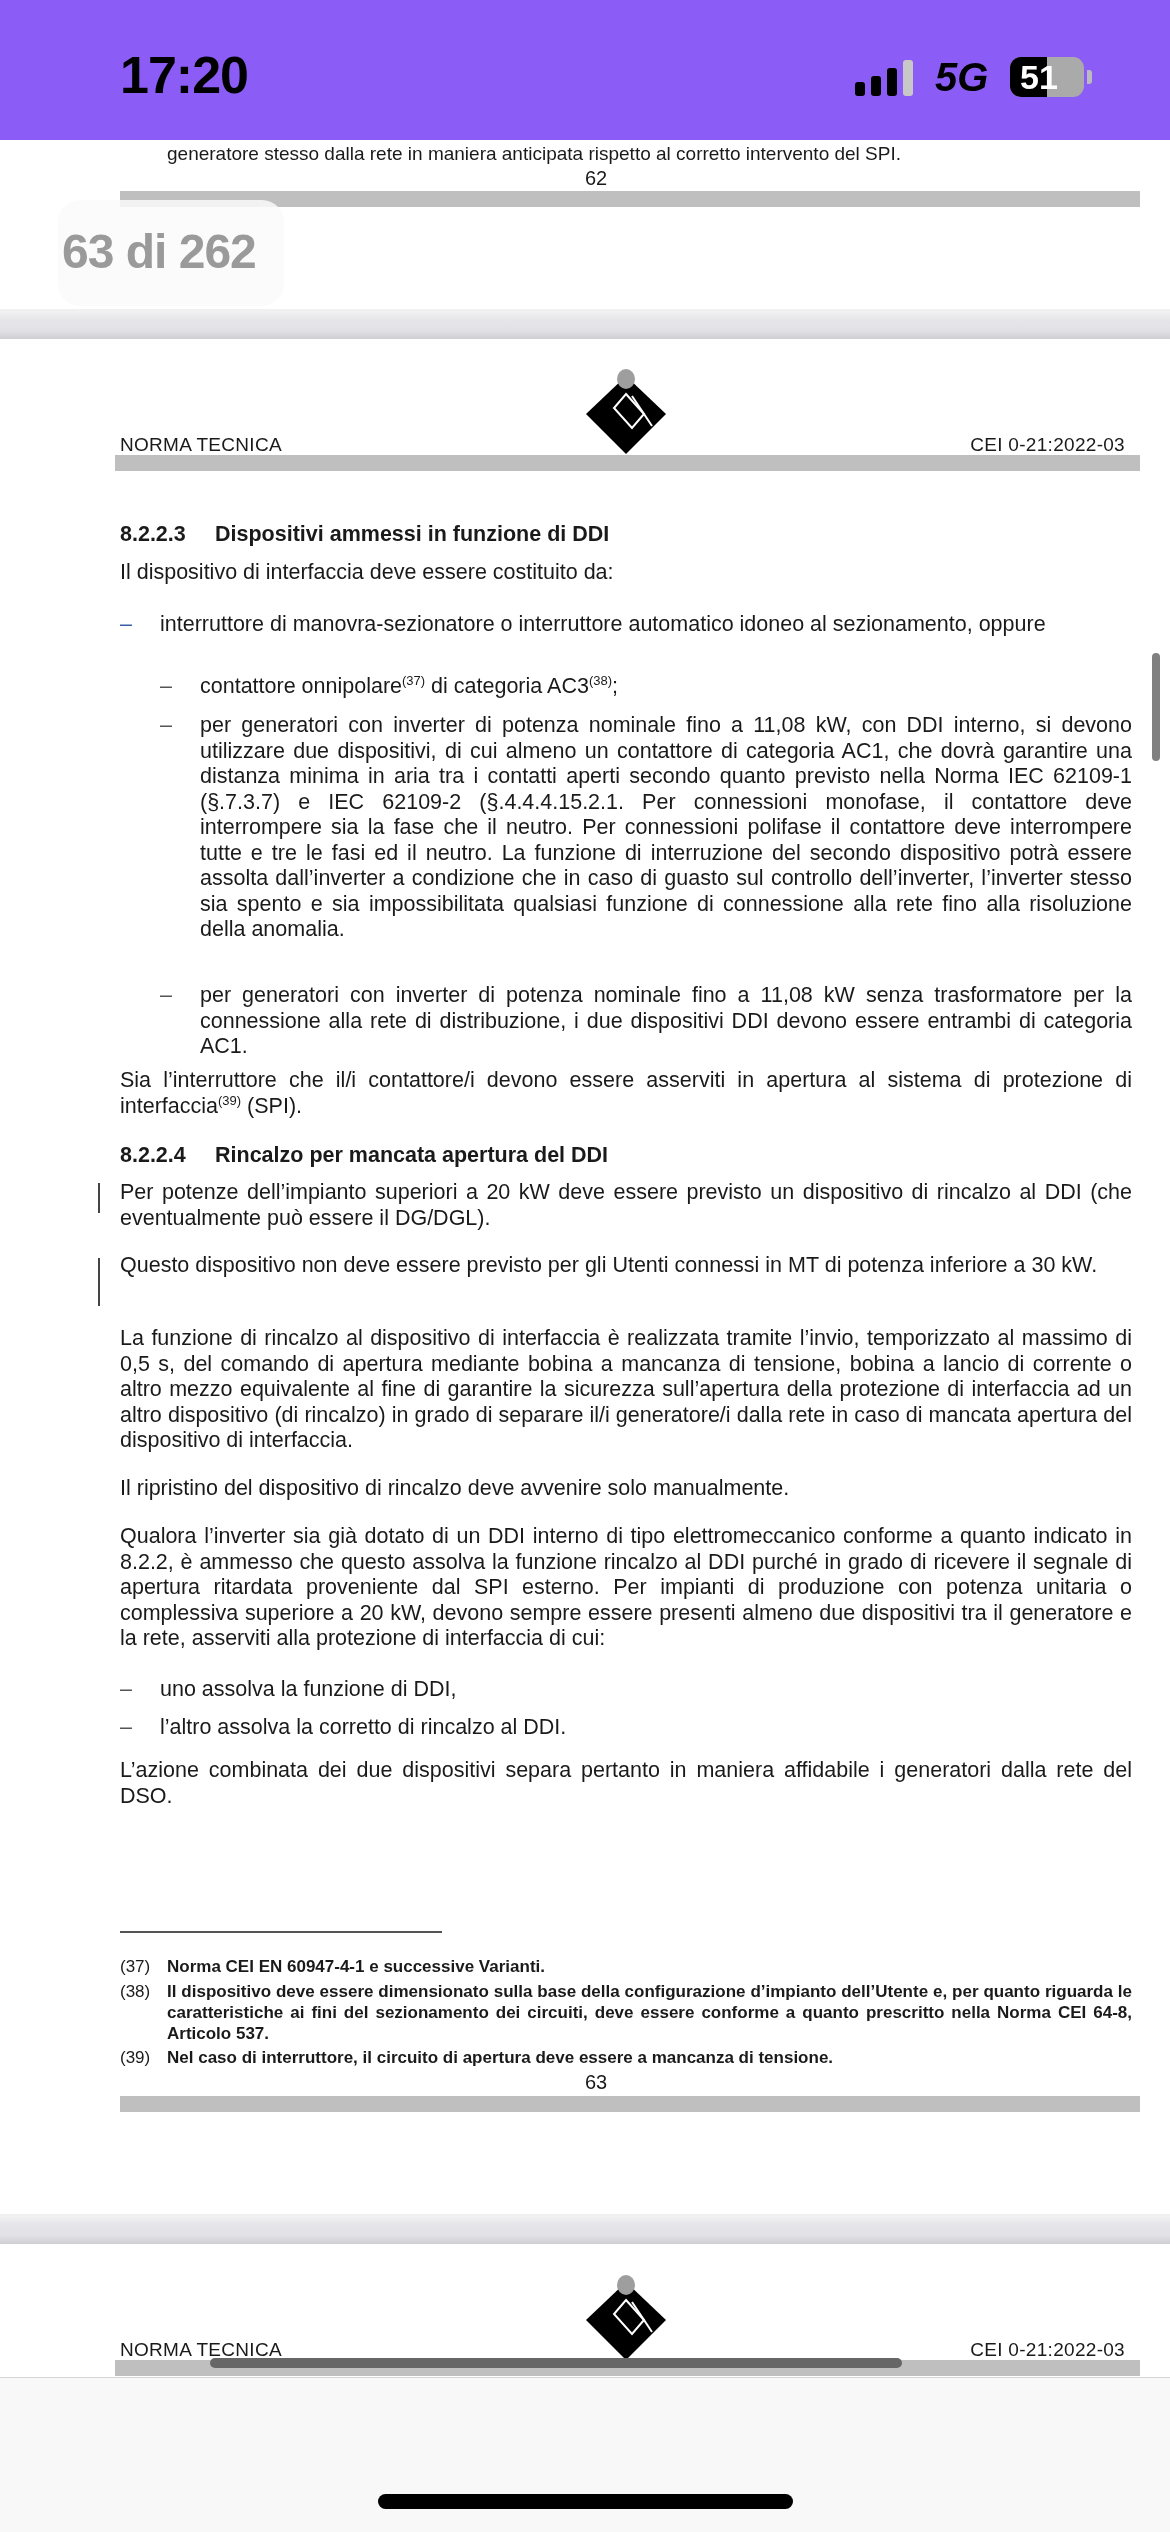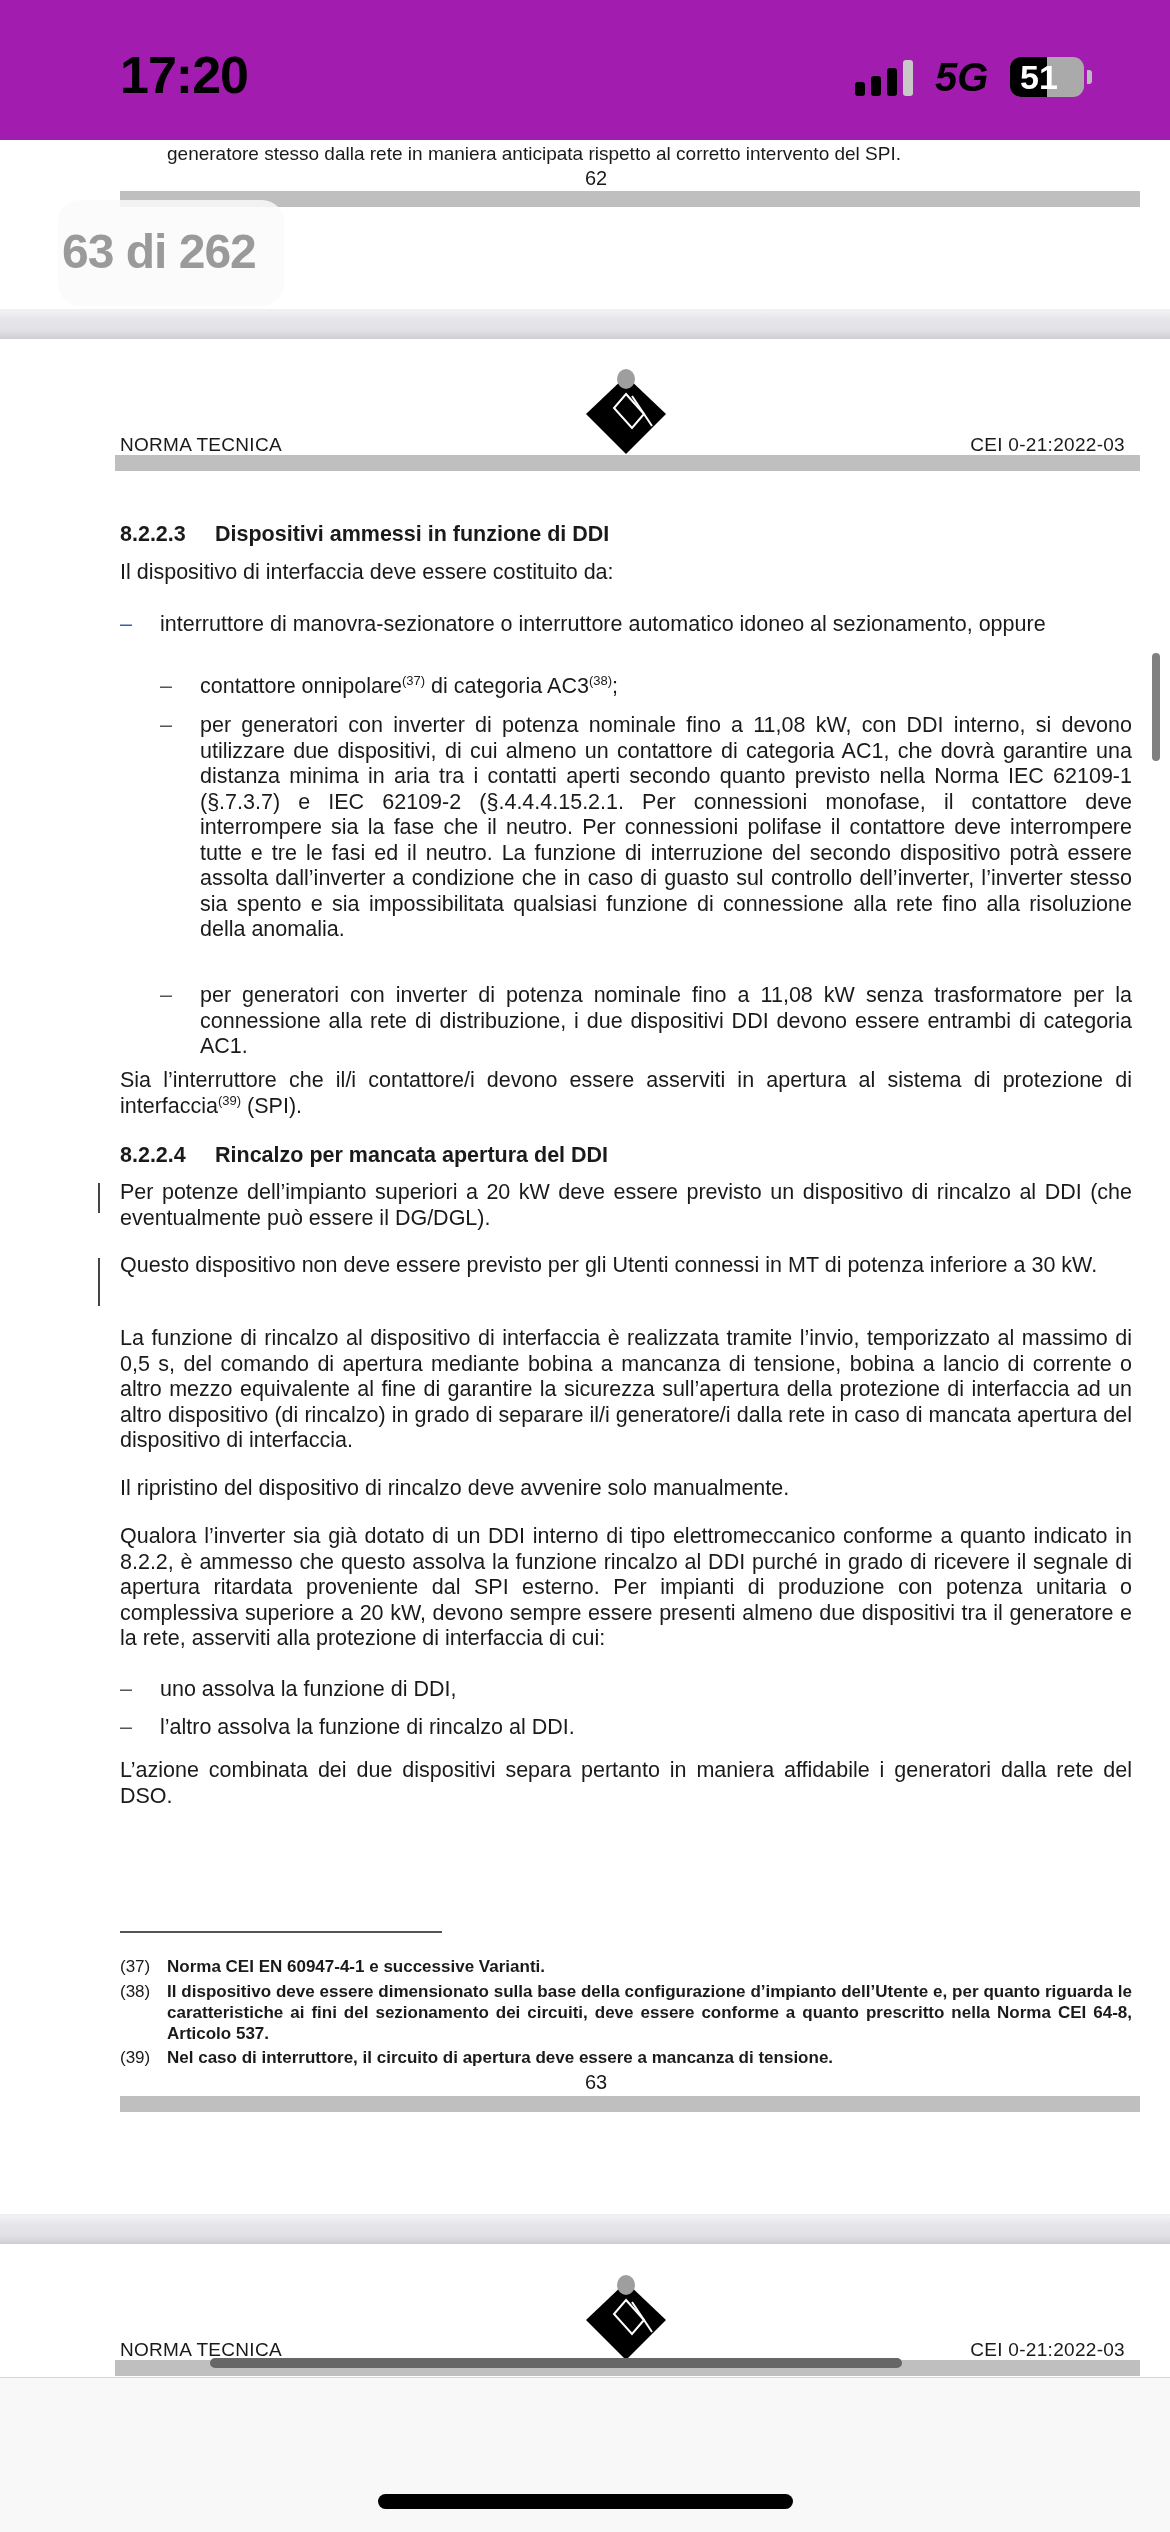--- a/index.html
+++ b/index.html
@@ -10,21 +10,21 @@
       background: #ffffff;
       font-family: "Liberation Sans", sans-serif;
       color: #1a1a1a;
       position: relative;
     }
     .abs { position: absolute; }
 
     
     #status-bar {
       position: absolute; left: 0; top: 0; width: 1170px; height: 140px;
-      background: #a21caf; z-index: 5;
+      background: #8b5cf6; z-index: 5;
     }
     #status-time {
       position: absolute; left: 120px; top: 45px;
       font-family: "Liberation Sans", sans-serif; font-weight: bold;
       font-size: 52px; color: #000; letter-spacing: -1px;
     }
     #signal-icon { position: absolute; left: 855px; top: 60px; width: 62px; height: 36px; }
     #signal-icon span {
       position: absolute; bottom: 0; width: 10px; border-radius: 3px; background: #000;
     }
@@ -224,21 +224,21 @@
 <div class="para doc-text" style="top:1476px;">Il ripristino del dispositivo di rincalzo deve avvenire solo manualmente.</div>
 
 <div class="para doc-text" style="top:1524px;">Qualora l’inverter sia già dotato di un DDI interno di tipo elettromeccanico conforme a quanto indicato in 8.2.2, è ammesso che questo assolva la funzione rincalzo al DDI purché in grado di ricevere il segnale di apertura ritardata proveniente dal SPI esterno. Per impianti di produzione con potenza unitaria o complessiva superiore a 20 kW, devono sempre essere presenti almeno due dispositivi tra il generatore e la rete, asserviti alla protezione di interfaccia di cui:</div>
 
 <div class="list-plain doc-text" style="top:1677px;">
   <span class="dash">–</span>
   <div class="body">uno assolva la funzione di DDI,</div>
 </div>
 <div class="list-plain doc-text" style="top:1715px;">
   <span class="dash">–</span>
-  <div class="body">l’altro assolva la funzione di rincalzo al DDI.</div>
+  <div class="body">l’altro assolva la corretto di rincalzo al DDI.</div>
 </div>
 
 <div class="para doc-text" style="top:1758px;">L’azione combinata dei due dispositivi separa pertanto in maniera affidabile i generatori dalla rete del DSO.</div>
 
 <div class="footnote-rule"></div>
 
 <div class="footnote doc-text" style="top:1956px;">
   <span class="fn-num">(37)</span>
   <div class="fn-body">Norma CEI EN 60947-4-1 e successive Varianti.</div>
 </div>

